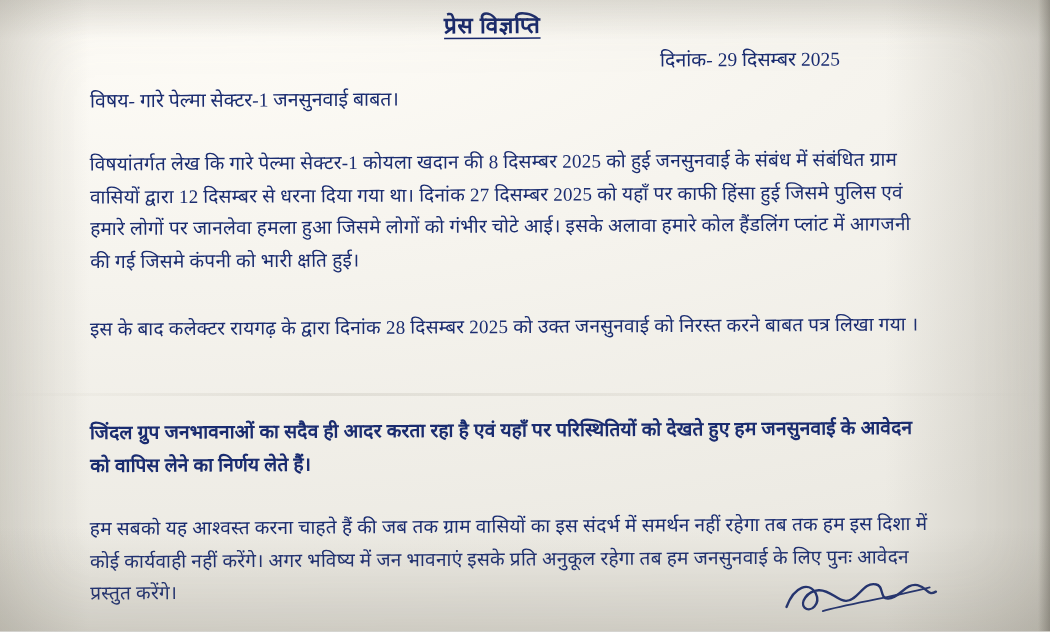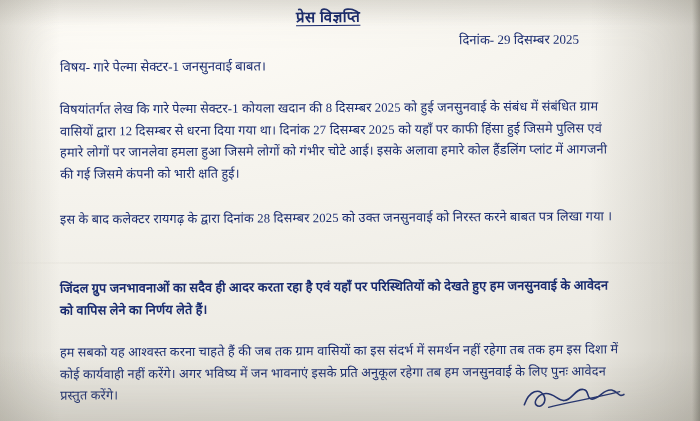--- a/index.html
+++ b/index.html
@@ -81,21 +81,21 @@
     font-weight: bold;
     letter-spacing: 0.5px;
     color: #15266a;
     text-decoration: underline;
     text-underline-offset: 3px;
     transform: rotate(-0.4deg);
   }
 
   #doc-date {
     position: absolute;
-    left: 459px;
+    left: 440px;
     top: 30px;
     font-size: 13px;
     color: #1a2c70;
     transform: rotate(-0.3deg);
   }
 
   #subject-line {
     position: absolute;
     left: 60px;
     top: 57px;

